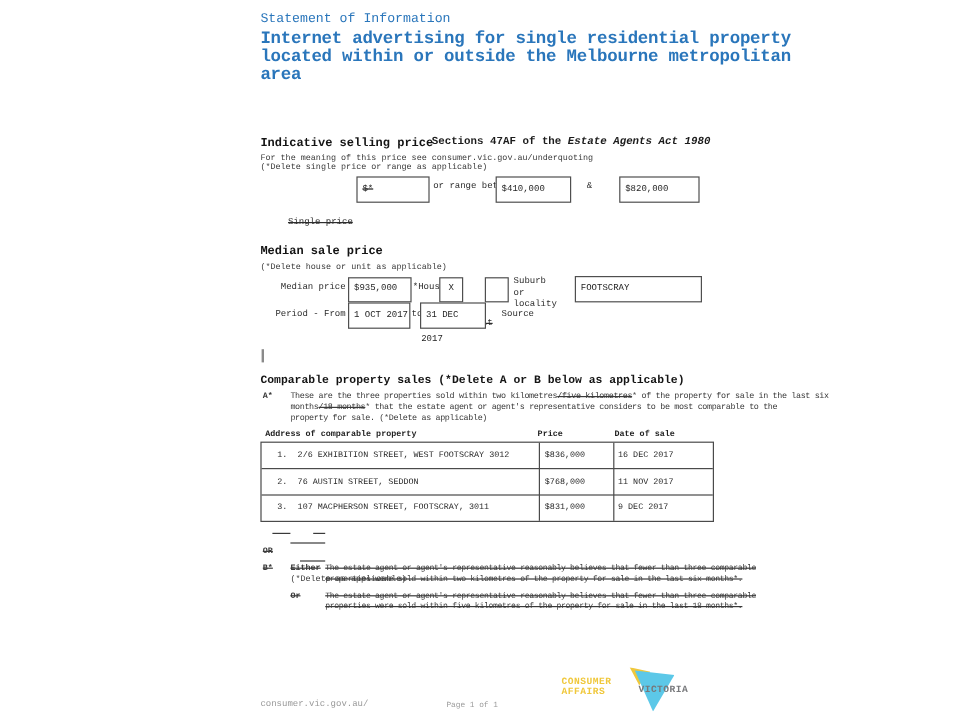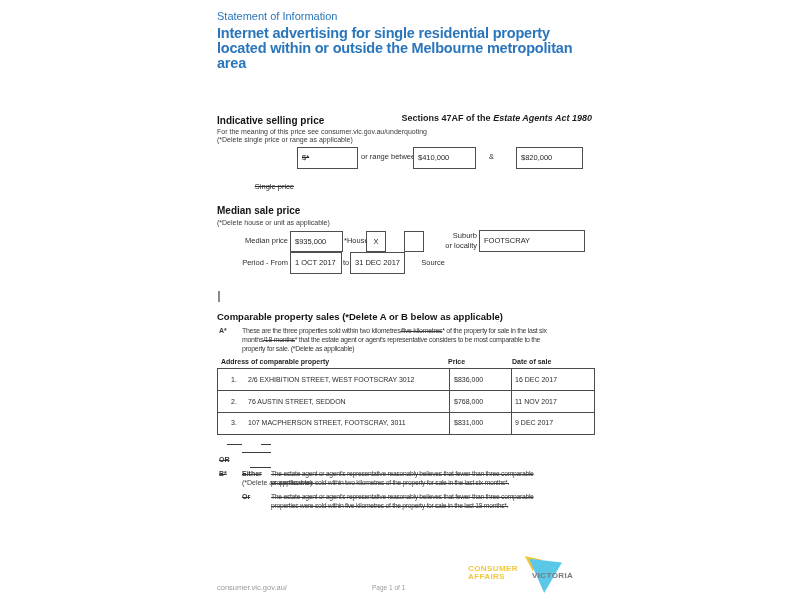--- a/index.html
+++ b/index.html
@@ -1,17 +1,17 @@
 <!DOCTYPE html>
 <html><head>
 <meta charset="utf-8">
 <style>
   html,body{margin:0;padding:0;background:#fff;}
   .page{position:relative;width:800px;height:600px;background:#ffffff;overflow:hidden;
-        font-family:Liberation Sans, sans-serif;color:#2f2f2f;}
+        font-family:Liberation Mono, monospace;color:#2f2f2f;}
   .abs{position:absolute;white-space:nowrap;}
   .blue{color:#2a76bb;}
   .eyebrow{font-size:11px;}
   .title-line{font-size:14.5px;font-weight:bold;letter-spacing:-0.2px;line-height:15px;}
   .ref{font-size:9px;font-weight:bold;color:#1c1c1c;text-align:right;margin-top:36px;}
   .ref i{font-style:italic;}
   .h1{font-size:10px;font-weight:bold;color:#141414;}
   .fine{font-size:7px;color:#3a3a3a;}
   .tight{letter-spacing:-0.3px;}
   .lbl{font-size:7.5px;color:#2d2d2d;}
@@ -60,21 +60,21 @@
 
   <div class="abs h1" style="left:217px;top:205px;">Median sale price</div>
   <div class="abs fine" style="left:217px;top:219px;">(*Delete house or unit as applicable)</div>
 
   <div class="abs lbl" style="left:217px;top:236px;width:71px;text-align:right;">Median price</div>
   <div class="box" style="left:290px;top:231px;width:51px;height:19px;line-height:19px;"><span class="val">$935,000</span></div>
   <div class="abs lbl" style="left:344px;top:236px;">*House</div>
   <div class="box ctr" style="left:366px;top:231px;width:18px;height:19px;line-height:19px;"><span>X</span></div>
   <div class="abs lbl strike" style="left:388px;top:236px;">*unit</div>
   <div class="box ctr" style="left:404px;top:231px;width:18px;height:19px;line-height:19px;"><span></span></div>
-  <div class="abs lbl" style="left:428px;top:231px;width:49px;text-align:right;line-height:9.5px;white-space:normal;"><span>Suburb</span><br><span>or locality</span></div>
+  <div class="abs lbl" style="left:428px;top:231px;width:49px;line-height:9.5px;white-space:normal;"><span>Suburb</span><br><span>or locality</span></div>
   <div class="box" style="left:479px;top:230px;width:104px;height:20px;line-height:20px;"><span class="val">FOOTSCRAY</span></div>
 
   <div class="abs lbl" style="left:217px;top:258px;width:71px;text-align:right;">Period - From</div>
   <div class="box" style="left:290px;top:252px;width:50px;height:20px;line-height:20px;"><span class="val">1 OCT 2017</span></div>
   <div class="abs lbl" style="left:343px;top:258px;">to</div>
   <div class="box" style="left:350px;top:252px;width:53px;height:20px;line-height:20px;"><span class="val">31 DEC 2017</span></div>
   <div class="abs lbl" style="left:405px;top:258px;width:40px;text-align:right;">Source</div>
 
   <div class="cursor" style="left:218px;top:291px;"></div>
 

